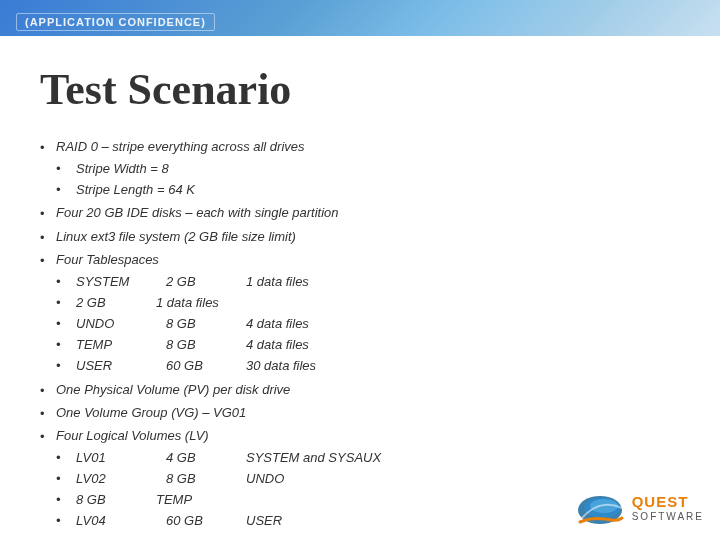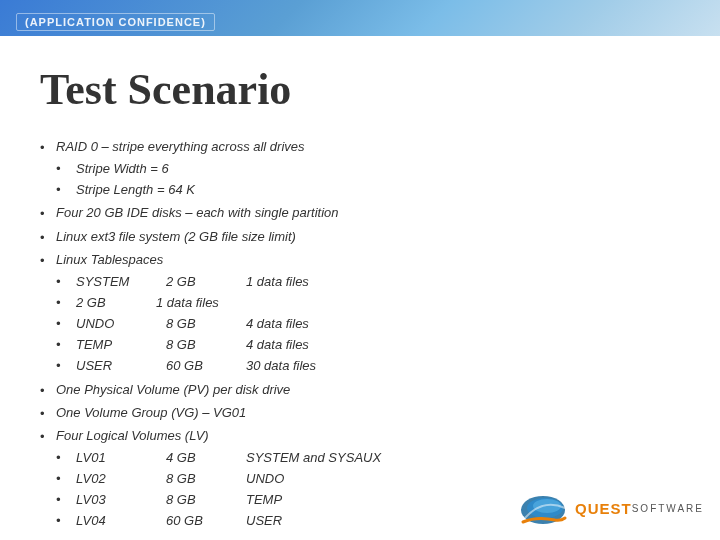--- a/index.html
+++ b/index.html
@@ -137,20 +137,21 @@
       position: absolute;
       bottom: 12px;
       right: 16px;
       display: flex;
       align-items: center;
       gap: 6px;
     }
 
     .logo-text-block {
       display: flex;
+      flex-direction: column;
       align-items: flex-start;
     }
 
     .logo-quest {
       font-size: 15px;
       font-weight: bold;
       color: #e8800a;
       letter-spacing: 1px;
       line-height: 1;
     }
@@ -177,21 +178,21 @@
   <div class="content-body">
     <ul class="bullet-list">
 
       <li>
         <span class="bullet-dot">•</span>
         <div class="bullet-text">
           <span>RAID 0 – stripe everything across all drives</span>
           <ul class="sub-list">
             <li>
               <span class="sub-dot">•</span>
-              <span class="sub-text">Stripe Width = 6</span>
+              <span class="sub-text">Stripe Width = 8</span>
             </li>
             <li>
               <span class="sub-dot">•</span>
               <span class="sub-text">Stripe Length = 64 K</span>
             </li>
           </ul>
         </div>
       </li>
 
       <li>
@@ -200,21 +201,21 @@
       </li>
 
       <li>
         <span class="bullet-dot">•</span>
         <span class="bullet-text">Linux ext3 file system (2 GB file size limit)</span>
       </li>
 
       <li>
         <span class="bullet-dot">•</span>
         <div class="bullet-text">
-          <span>Linux Tablespaces</span>
+          <span>Four Tablespaces</span>
           <ul class="sub-list">
             <li>
               <span class="sub-dot">•</span>
               <div class="sub-text table-row">
                 <span class="col-name">SYSTEM</span>
                 <span class="col-size">2 GB</span>
                 <span class="col-desc">1 data files</span>
               </div>
             </li>
             <li>
@@ -279,21 +280,20 @@
               <span class="sub-dot">•</span>
               <div class="sub-text table-row">
                 <span class="col-name">LV02</span>
                 <span class="col-size">8 GB</span>
                 <span class="col-desc">UNDO</span>
               </div>
             </li>
             <li>
               <span class="sub-dot">•</span>
               <div class="sub-text table-row">
-                <span class="col-name">LV03</span>
                 <span class="col-size">8 GB</span>
                 <span class="col-desc">TEMP</span>
               </div>
             </li>
             <li>
               <span class="sub-dot">•</span>
               <div class="sub-text table-row">
                 <span class="col-name">LV04</span>
                 <span class="col-size">60 GB</span>
                 <span class="col-desc">USER</span>

